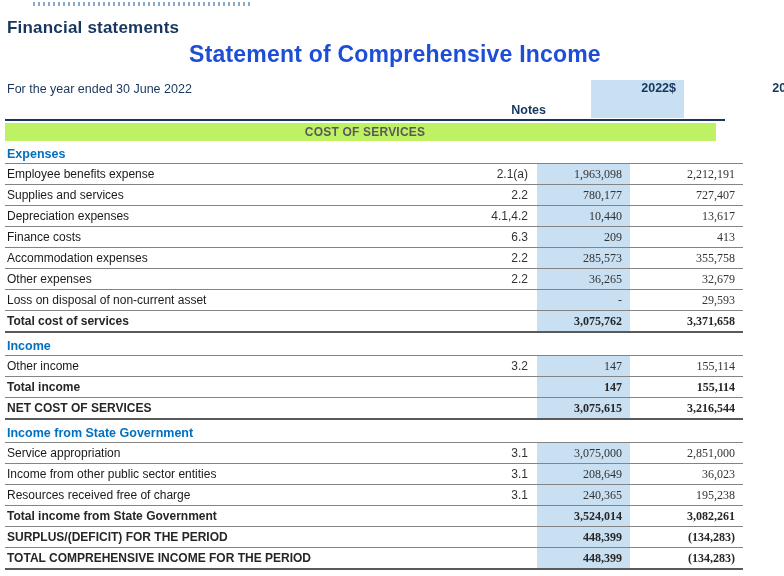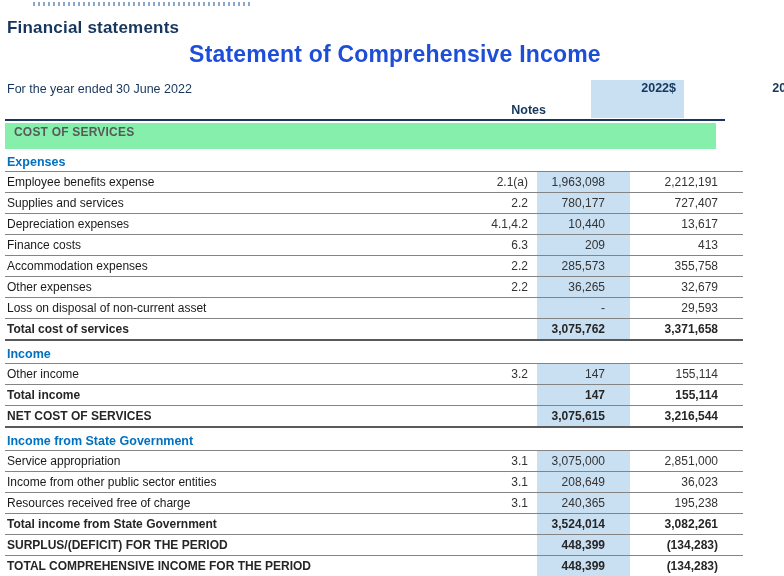--- a/index.html
+++ b/index.html
@@ -22,29 +22,29 @@
   
   .grid{display:grid;grid-template-columns:433px 90px 9px 93px 113px;}
   .thead{height:38px;gap:18px;}
   .subtitle-cell{align-self:start;font-size:12.5px;color:#17365D;padding-left:2px;padding-top:2px;}
   .notes-h{align-self:end;text-align:right;font-size:12.5px;font-weight:bold;color:#17365D;padding-bottom:1px;}
   .year-h{display:flex;flex-direction:row;justify-content:flex-end;text-align:right;
           font-size:12.5px;font-weight:bold;color:#17365D;line-height:16px;padding:0 8px 1px 0;}
   .bluebg{background:#C9DFF2;}
   .head-rule{width:720px;height:2px;background:#17365D;margin-top:1px;}
   .band{
-    width:702px;height:26px;margin-top:2px;background:#86efac;
-    font-size:12px;font-weight:bold;color:#595959;line-height:18px;padding-left:9px;letter-spacing:.2px;
+    width:702px;height:18px;margin-top:2px;background:#bef264;
+    font-size:12px;font-weight:bold;color:#595959;line-height:18px;padding-left:9px;letter-spacing:.2px;text-align:center;
   }
   .row{height:20px;line-height:20px;font-size:12px;}
   .row.r-line{border-top:1px solid #848484;}
   .row.b-strong{border-bottom:2px solid #595959;}
   .c-label{padding-left:2px;color:#1a1a1a;white-space:nowrap;}
   .c-notes{text-align:right;color:#333;}
-  .c-val{text-align:right;padding-right:25px;color:#333;}
+  .c-val{text-align:right;padding-right:8px;color:#333;font-family:Liberation Serif, serif;}
   .r-total .c-label,.r-total .c-val{font-weight:bold;color:#262626;}
   .r-head{height:22px;line-height:26px;}
   .r-head .c-label{grid-column:1 / -1;font-weight:bold;color:#0070C0;font-size:12.5px;}
 </style>
 </head>
 <body>
 
 <div class="dotted-rule"></div>
 
 <div class="title-small">Financial statements</div>

